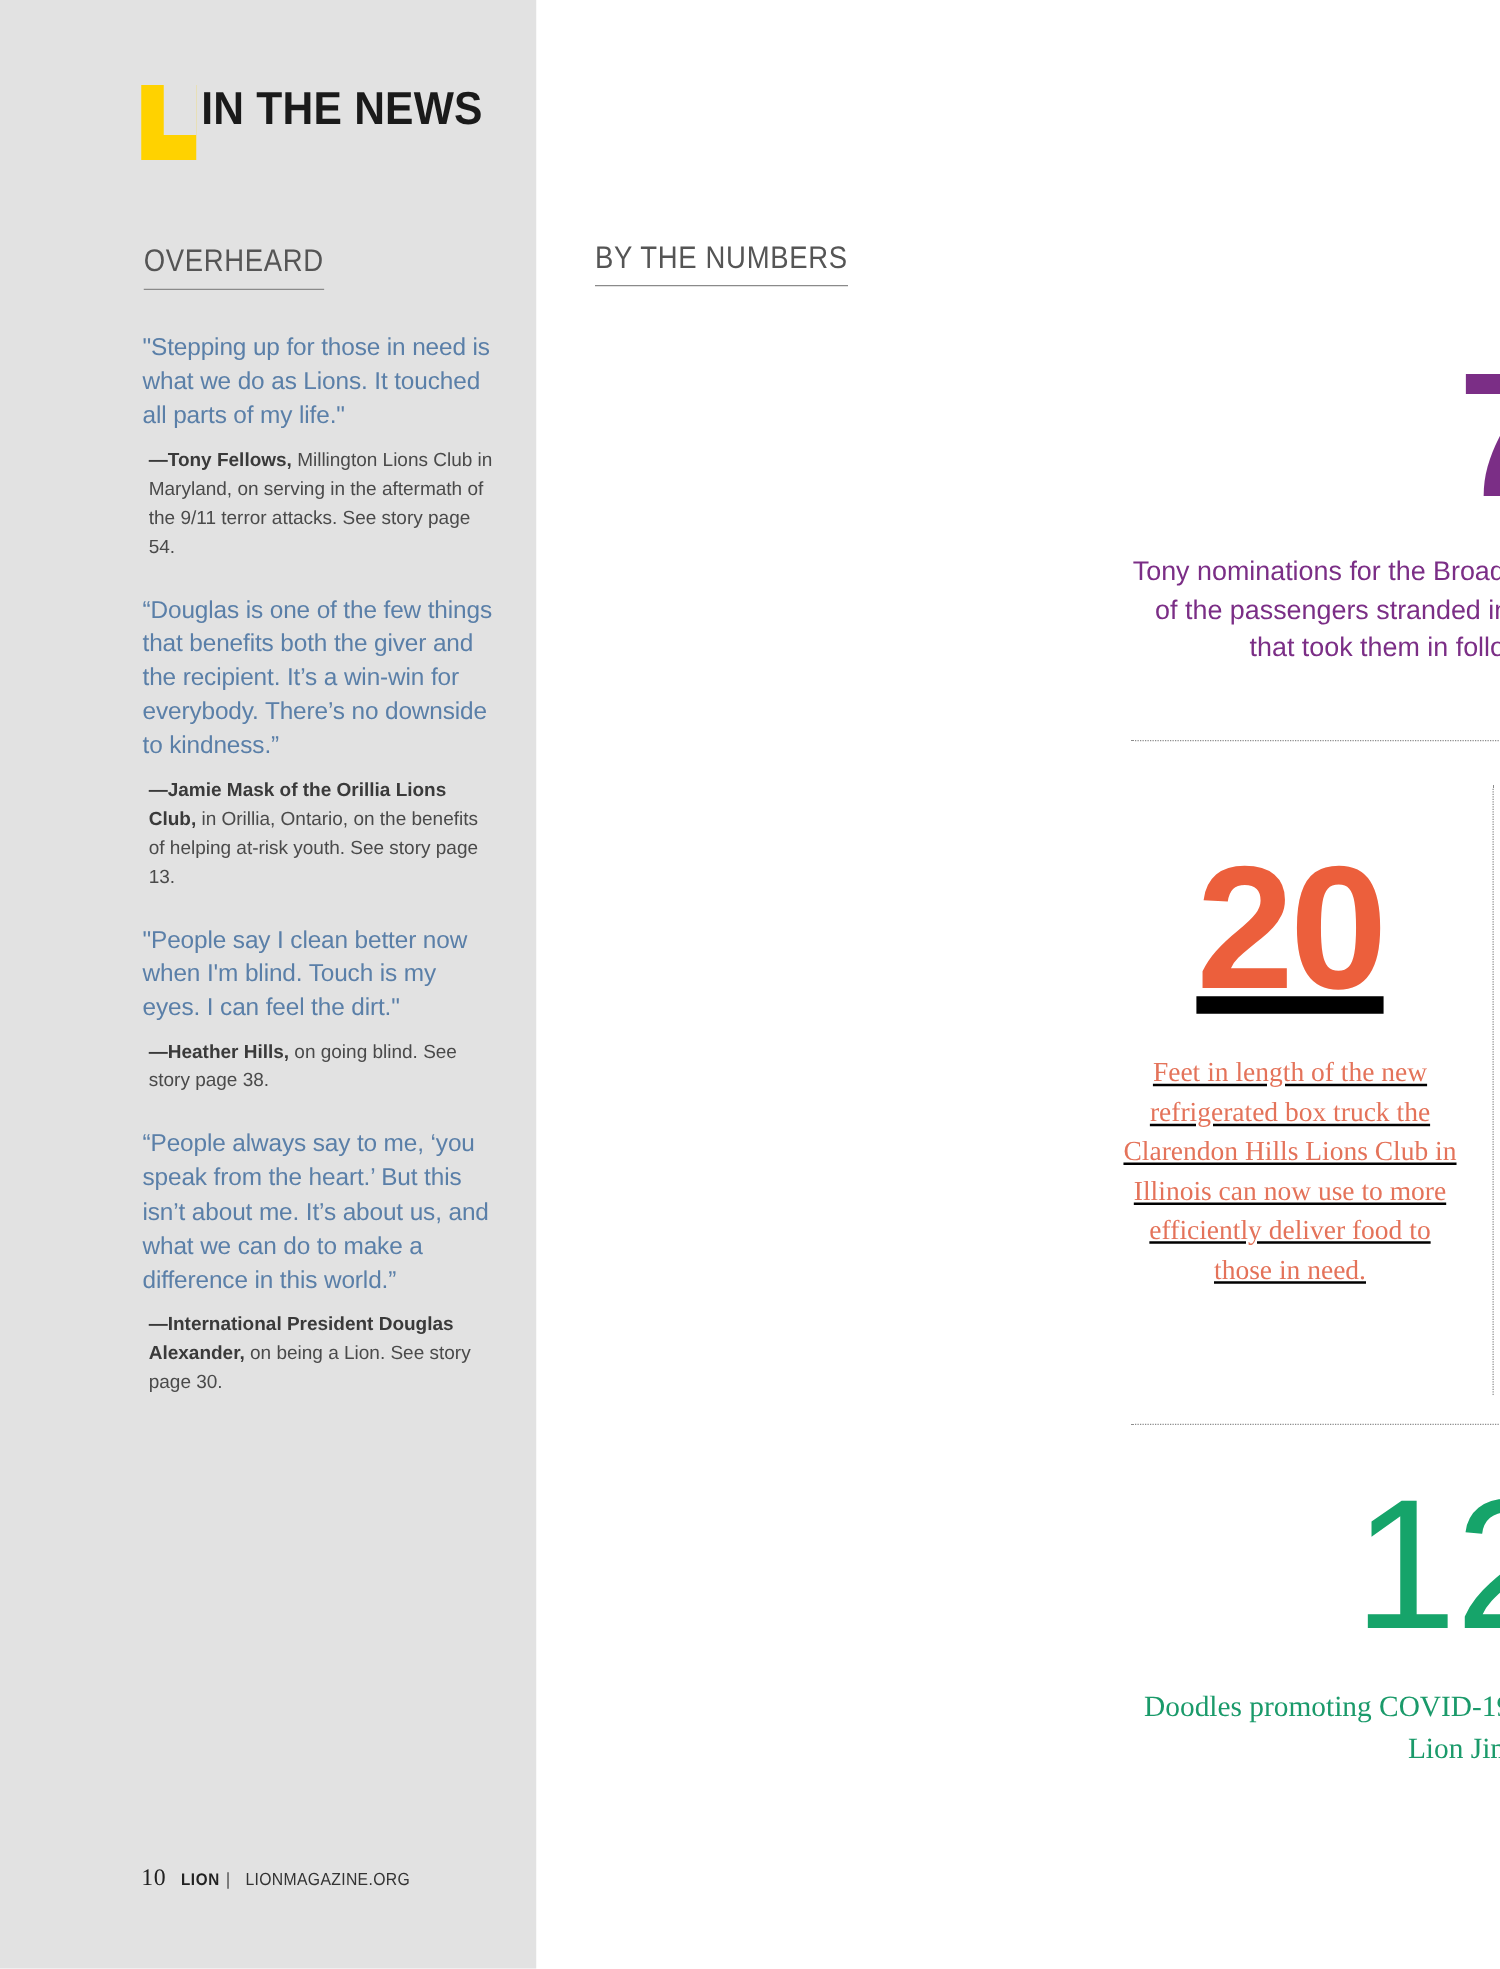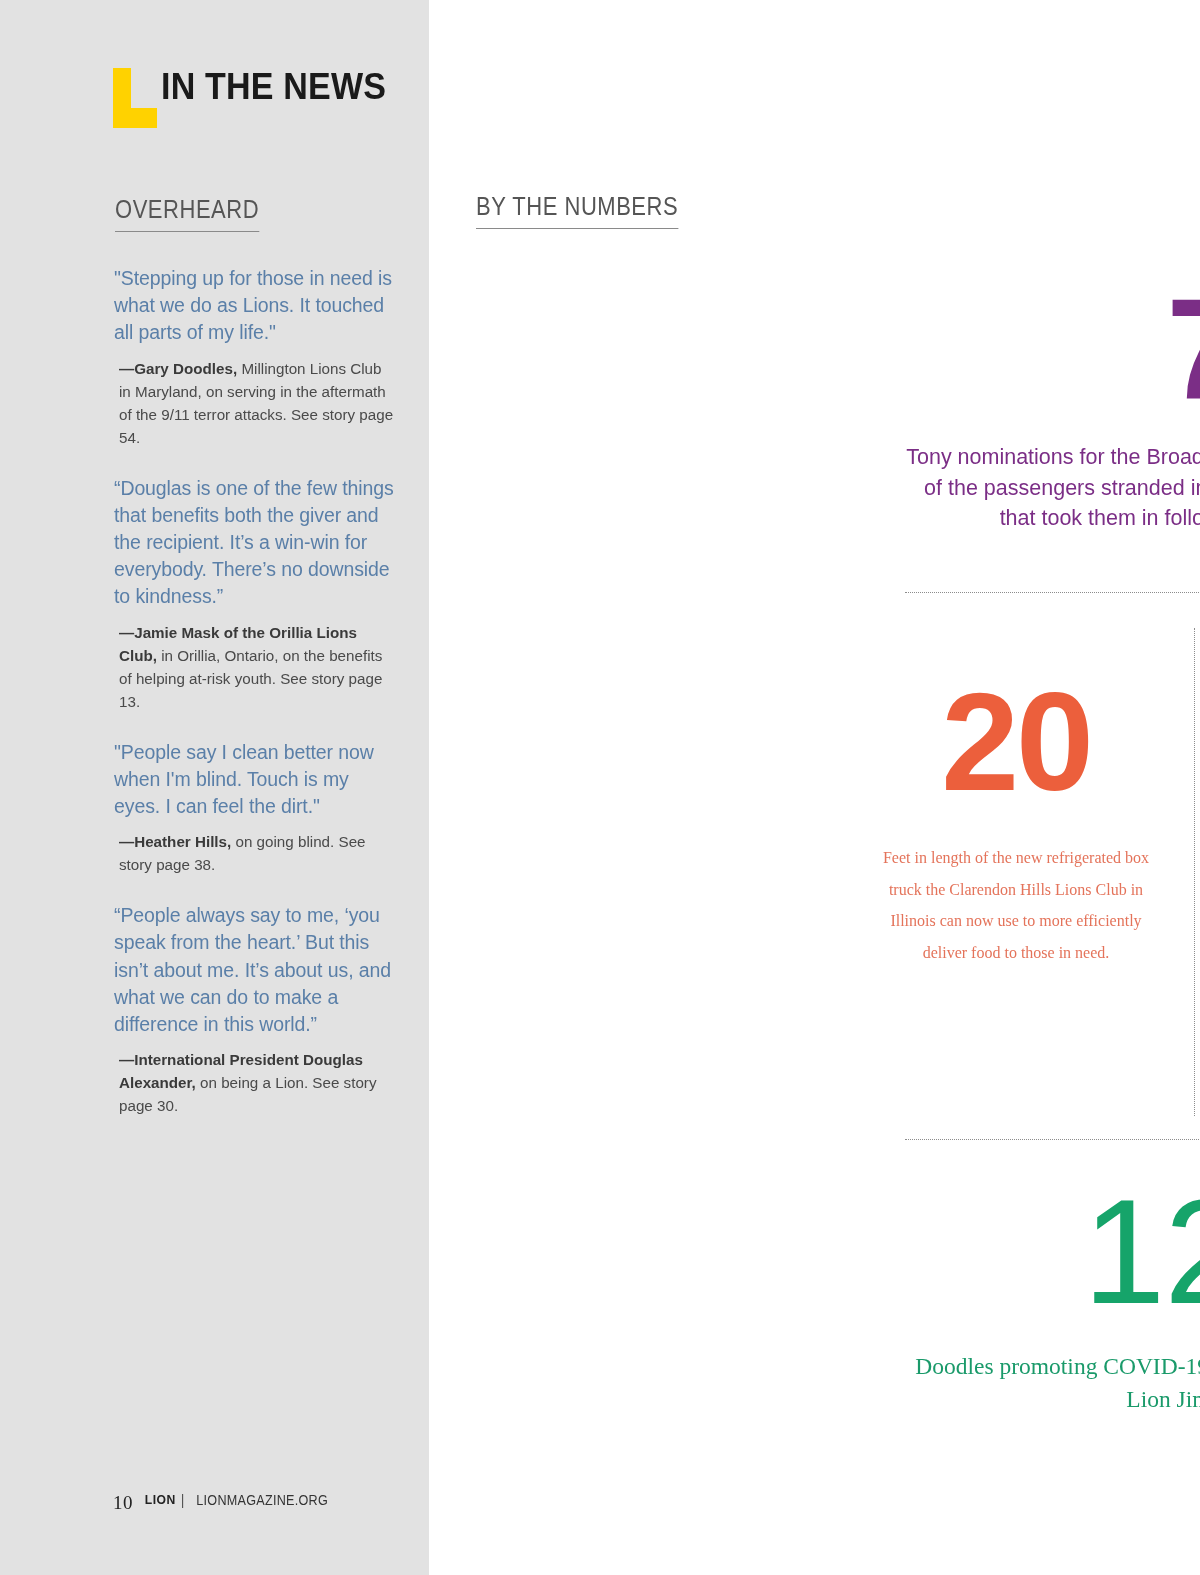--- a/index.html
+++ b/index.html
@@ -116,21 +116,21 @@
     font-weight: bold;
     color: #3a3a3a;
   }
 
   
   #footer {
     position: absolute;
     left: 113px;
     top: 1492px;
     display: flex;
-    align-items: flex-start;
+    align-items: center;
     white-space: nowrap;
   }
   #footer-page {
     font-family: "Liberation Serif", serif;
     font-size: 19px;
     color: #222222;
     letter-spacing: 0.5px;
   }
   #footer-brand {
     font-family: "Liberation Sans Narrow", "Liberation Sans", sans-serif;
@@ -207,34 +207,35 @@
     font-family: "Liberation Sans", sans-serif;
     font-size: 21.5px;
     line-height: 30.5px;
     color: #7b2e86;
     margin-top: 22px;
   }
 
   
   #stat-twenty {
     position: absolute;
-    left: 452px;
+    left: 468px;
     top: 672px;
     width: 270px;
+    text-decoration: underline;
   }
   #stat-twenty .stat-number {
     font-family: "Liberation Sans", sans-serif;
     font-weight: bold;
     font-size: 140px;
     color: #ec5f3c;
     letter-spacing: -3px;
   }
   #stat-twenty .stat-caption {
     font-family: "Liberation Serif", serif;
-    font-size: 16px;
+    font-size: 22px;
     line-height: 31.5px;
     color: #e4735a;
     margin-top: 30px;
   }
 
   
   #stat-onetwenty {
     position: absolute;
     left: 476px;
     top: 1178px;
@@ -264,21 +265,21 @@
   <div id="masthead-l"></div>
   <div id="masthead-title">IN THE NEWS</div>
 </div>
 
 <div id="overheard-head" class="section-head">OVERHEARD</div>
 
 <div id="quotes">
 
   <div class="quote-block">
     <p class="quote-text">"Stepping up for those in need is what we do as Lions. It touched all parts of my life."</p>
-    <p class="quote-attr"><b>—Gary Doodles,</b><span> Millington Lions Club in Maryland, on serving in the aftermath of the 9/11 terror attacks. See story page 54.</span></p>
+    <p class="quote-attr"><b>—Tony Fellows,</b><span> Millington Lions Club in Maryland, on serving in the aftermath of the 9/11 terror attacks. See story page 54.</span></p>
   </div>
 
   <div class="quote-block">
     <p class="quote-text">“Douglas is one of the few things that benefits both the giver and the recipient. It’s a win-win for everybody. There’s no downside to kindness.”</p>
     <p class="quote-attr"><b>—Jamie Mask of the Orillia Lions Club,</b><span> in Orillia, Ontario, on the benefits of helping at-risk youth. See story page 13.</span></p>
   </div>
 
   <div class="quote-block">
     <p class="quote-text">"People say I clean better now when I'm blind. Touch is my eyes. I can feel the dirt."</p>
     <p class="quote-attr"><b>—Heather Hills,</b><span> on going blind. See story page 38.</span></p>

